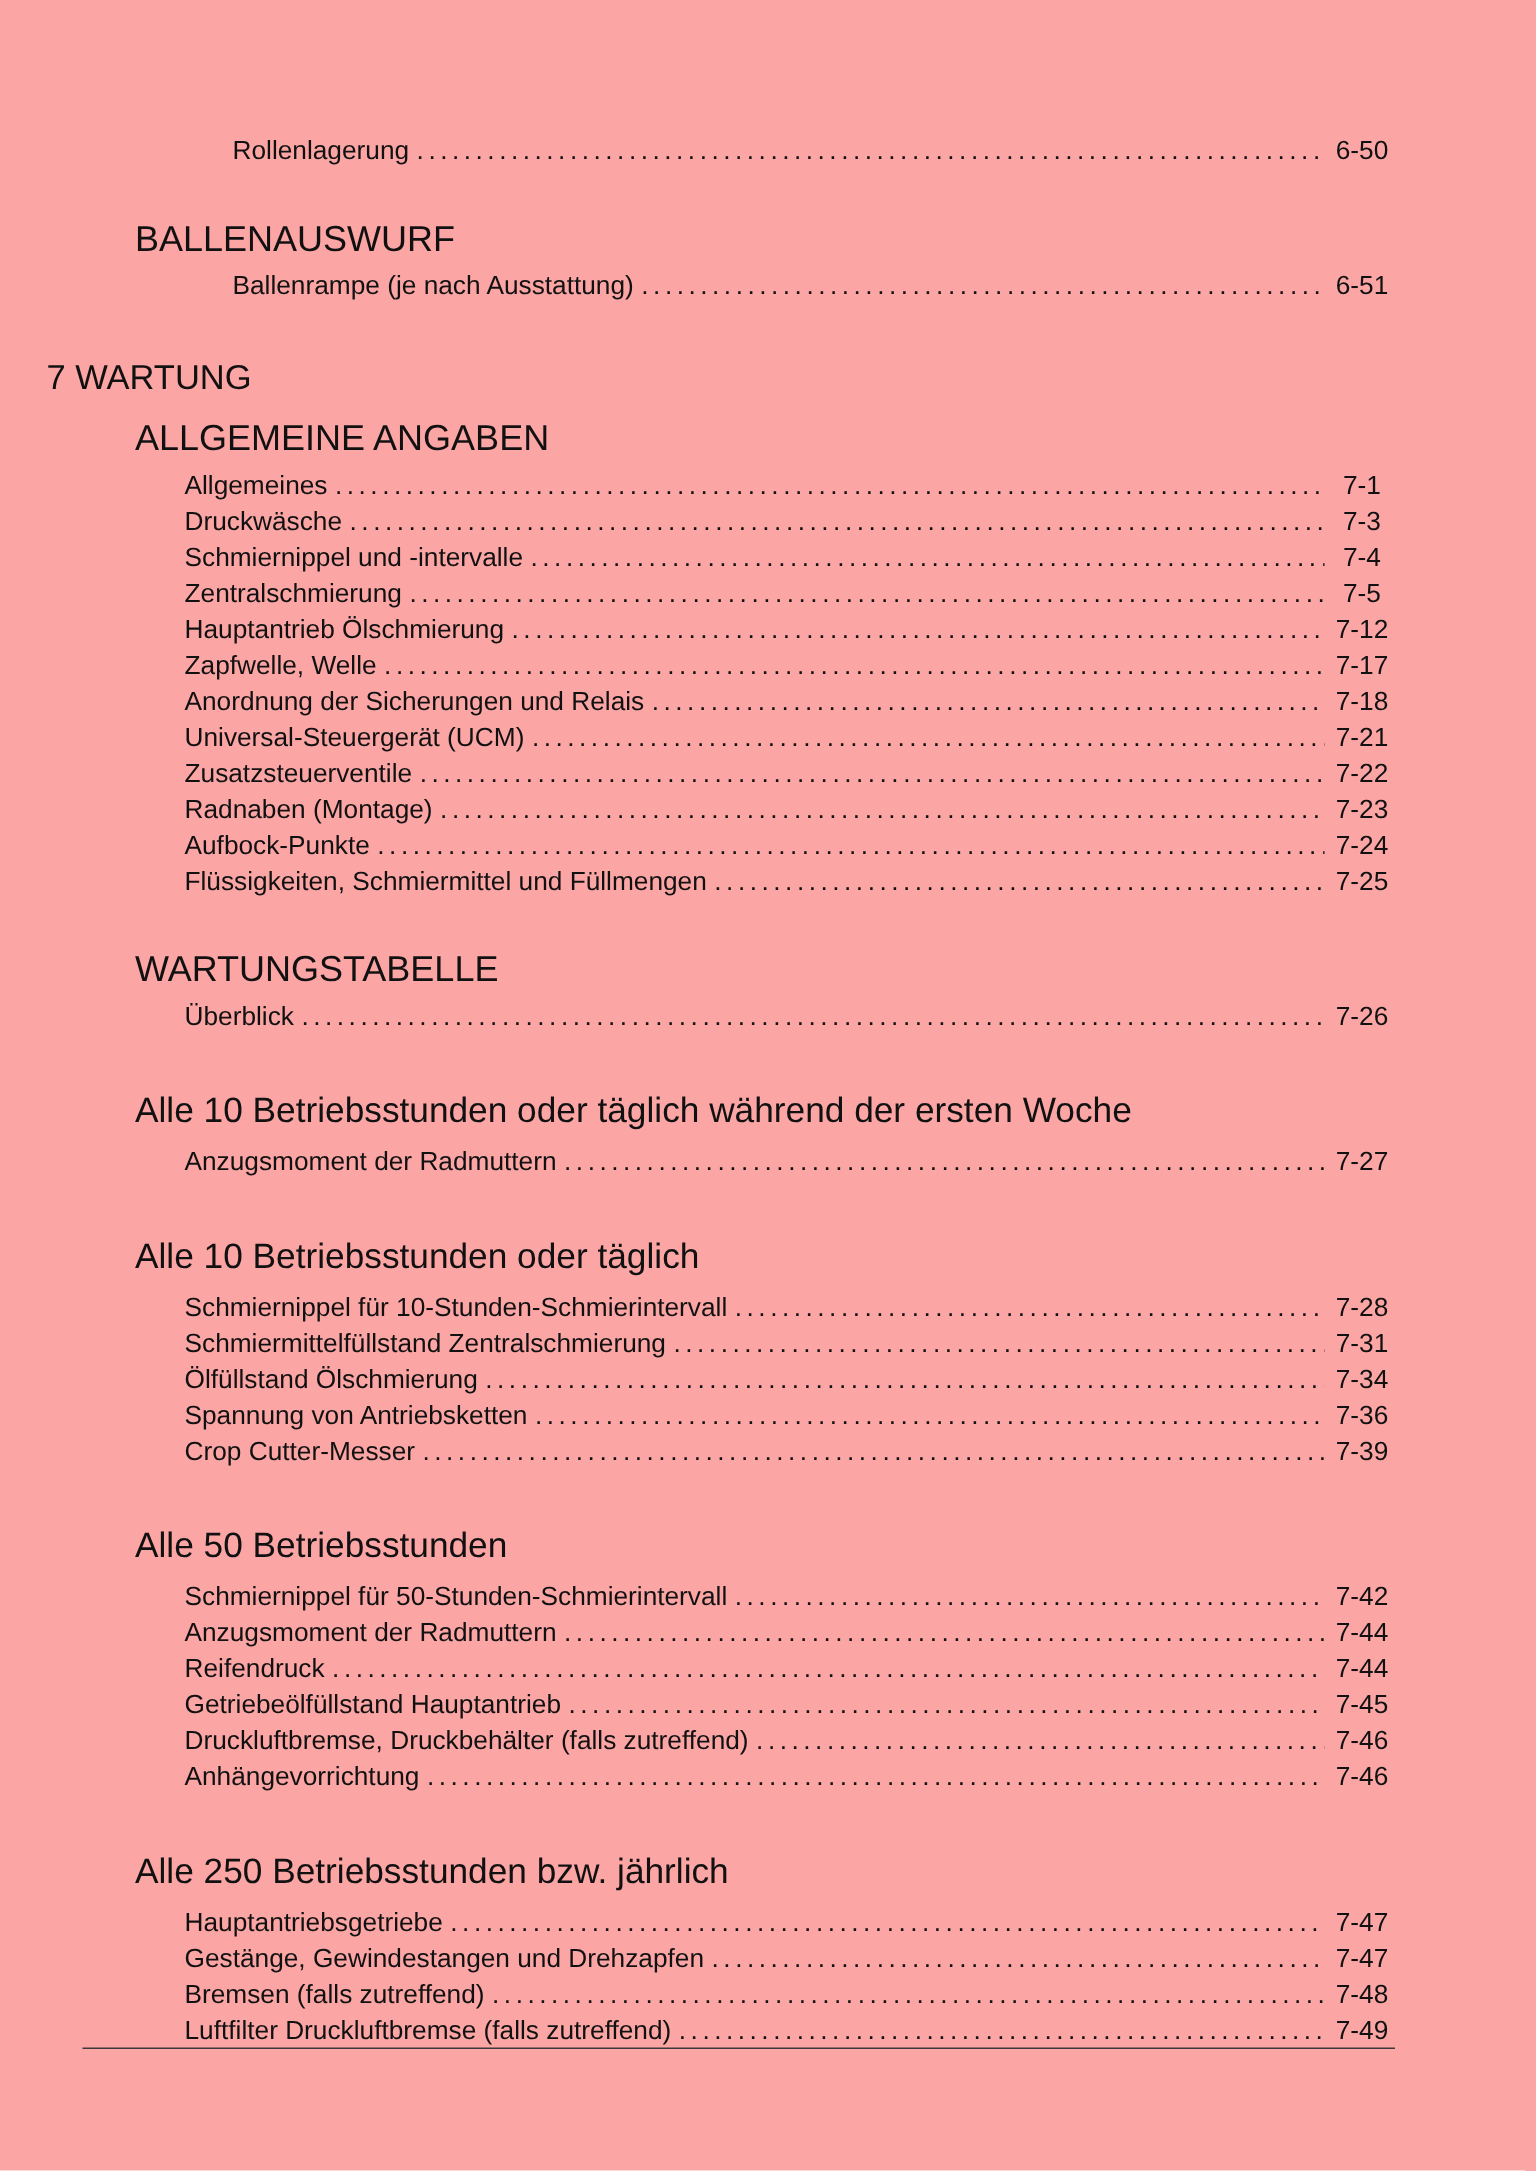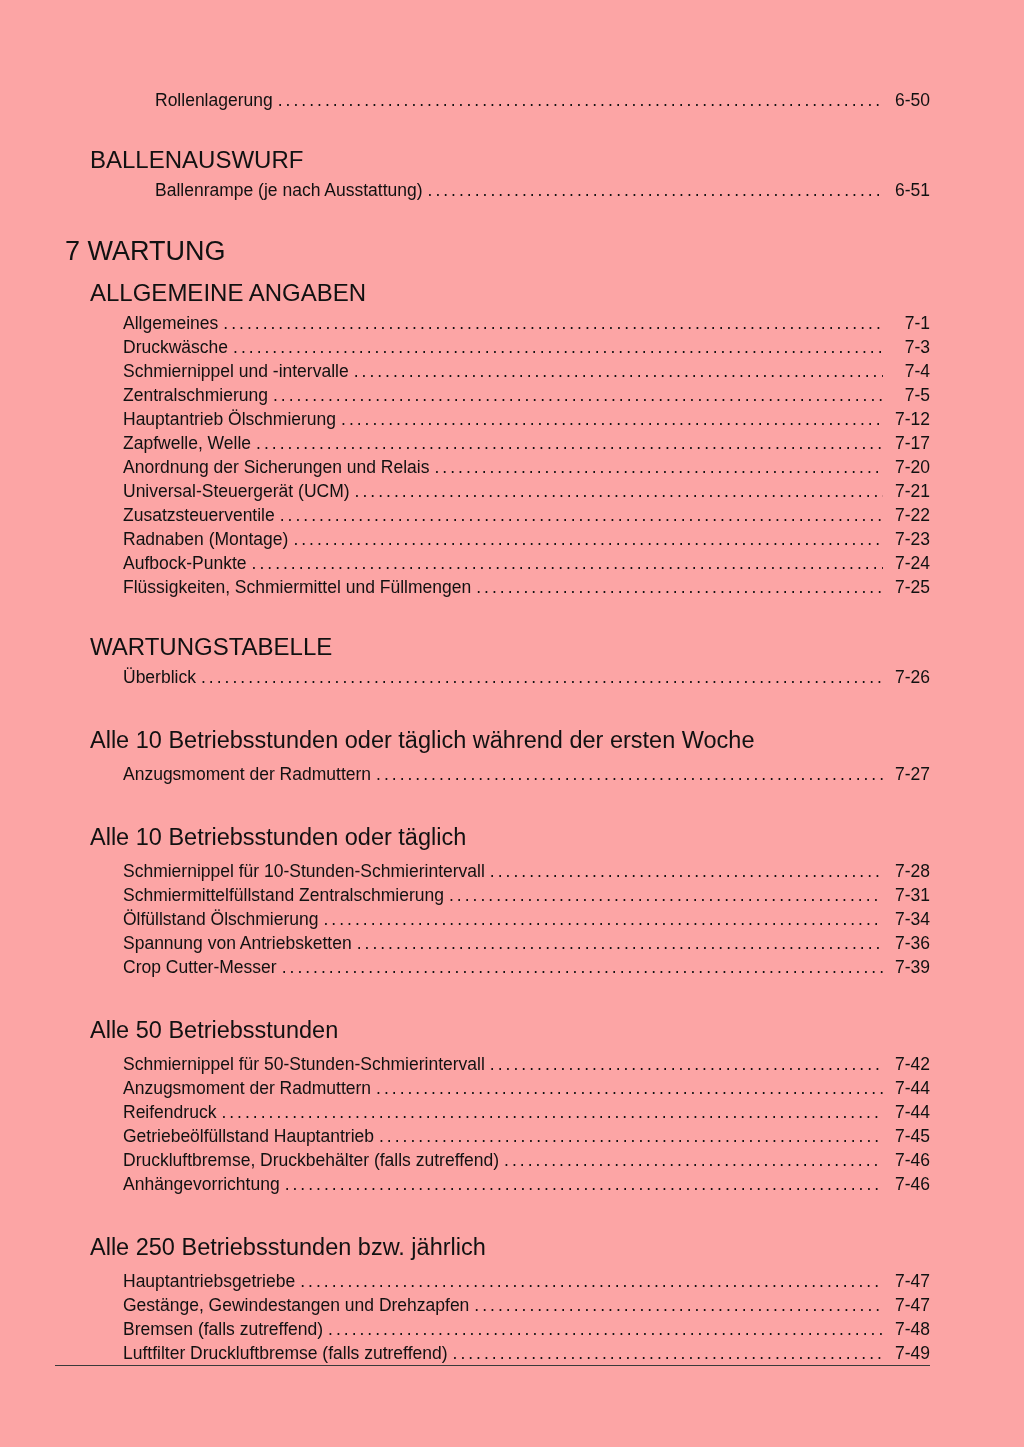--- a/index.html
+++ b/index.html
@@ -41,31 +41,31 @@
     margin: 0 3px 0 5px;
   }
   .entry .dots::after {
     content: "......................................................................................................................................................................................";
     letter-spacing: 3px;
     color: #111111;
   }
   .entry .pageno {
     white-space: nowrap;
     min-width: 44px;
-    text-align: right;
+    text-align: center;
   }
   
   .heading {
     font-weight: 400;
     color: #111111;
   }
   .heading.level-h1 {
-    font-size: 27px;
+    font-size: 23px;
     line-height: 30px;
-    margin: 34px 0 4px 65px;
+    margin: 34px 0 4px 31px;
   }
   .heading.level-h2 {
     font-size: 24px;
     line-height: 28px;
     margin: 34px 0 4px 90px;
   }
   .heading.level-h1 + .heading.level-h2 { margin-top: 13px; }
   .heading.level-h3 {
     font-size: 23.5px;
     line-height: 27px;
@@ -125,21 +125,21 @@
     <span class="pageno">7-12</span>
   </div>
       <div class="entry indent1">
     <span class="label">Zapfwelle, Welle</span>
     <span class="dots"></span>
     <span class="pageno">7-17</span>
   </div>
       <div class="entry indent1">
     <span class="label">Anordnung der Sicherungen und Relais</span>
     <span class="dots"></span>
-    <span class="pageno">7-20</span>
+    <span class="pageno">7-18</span>
   </div>
       <div class="entry indent1">
     <span class="label">Universal-Steuergerät (UCM)</span>
     <span class="dots"></span>
     <span class="pageno">7-21</span>
   </div>
       <div class="entry indent1">
     <span class="label">Zusatzsteuerventile</span>
     <span class="dots"></span>
     <span class="pageno">7-22</span>

